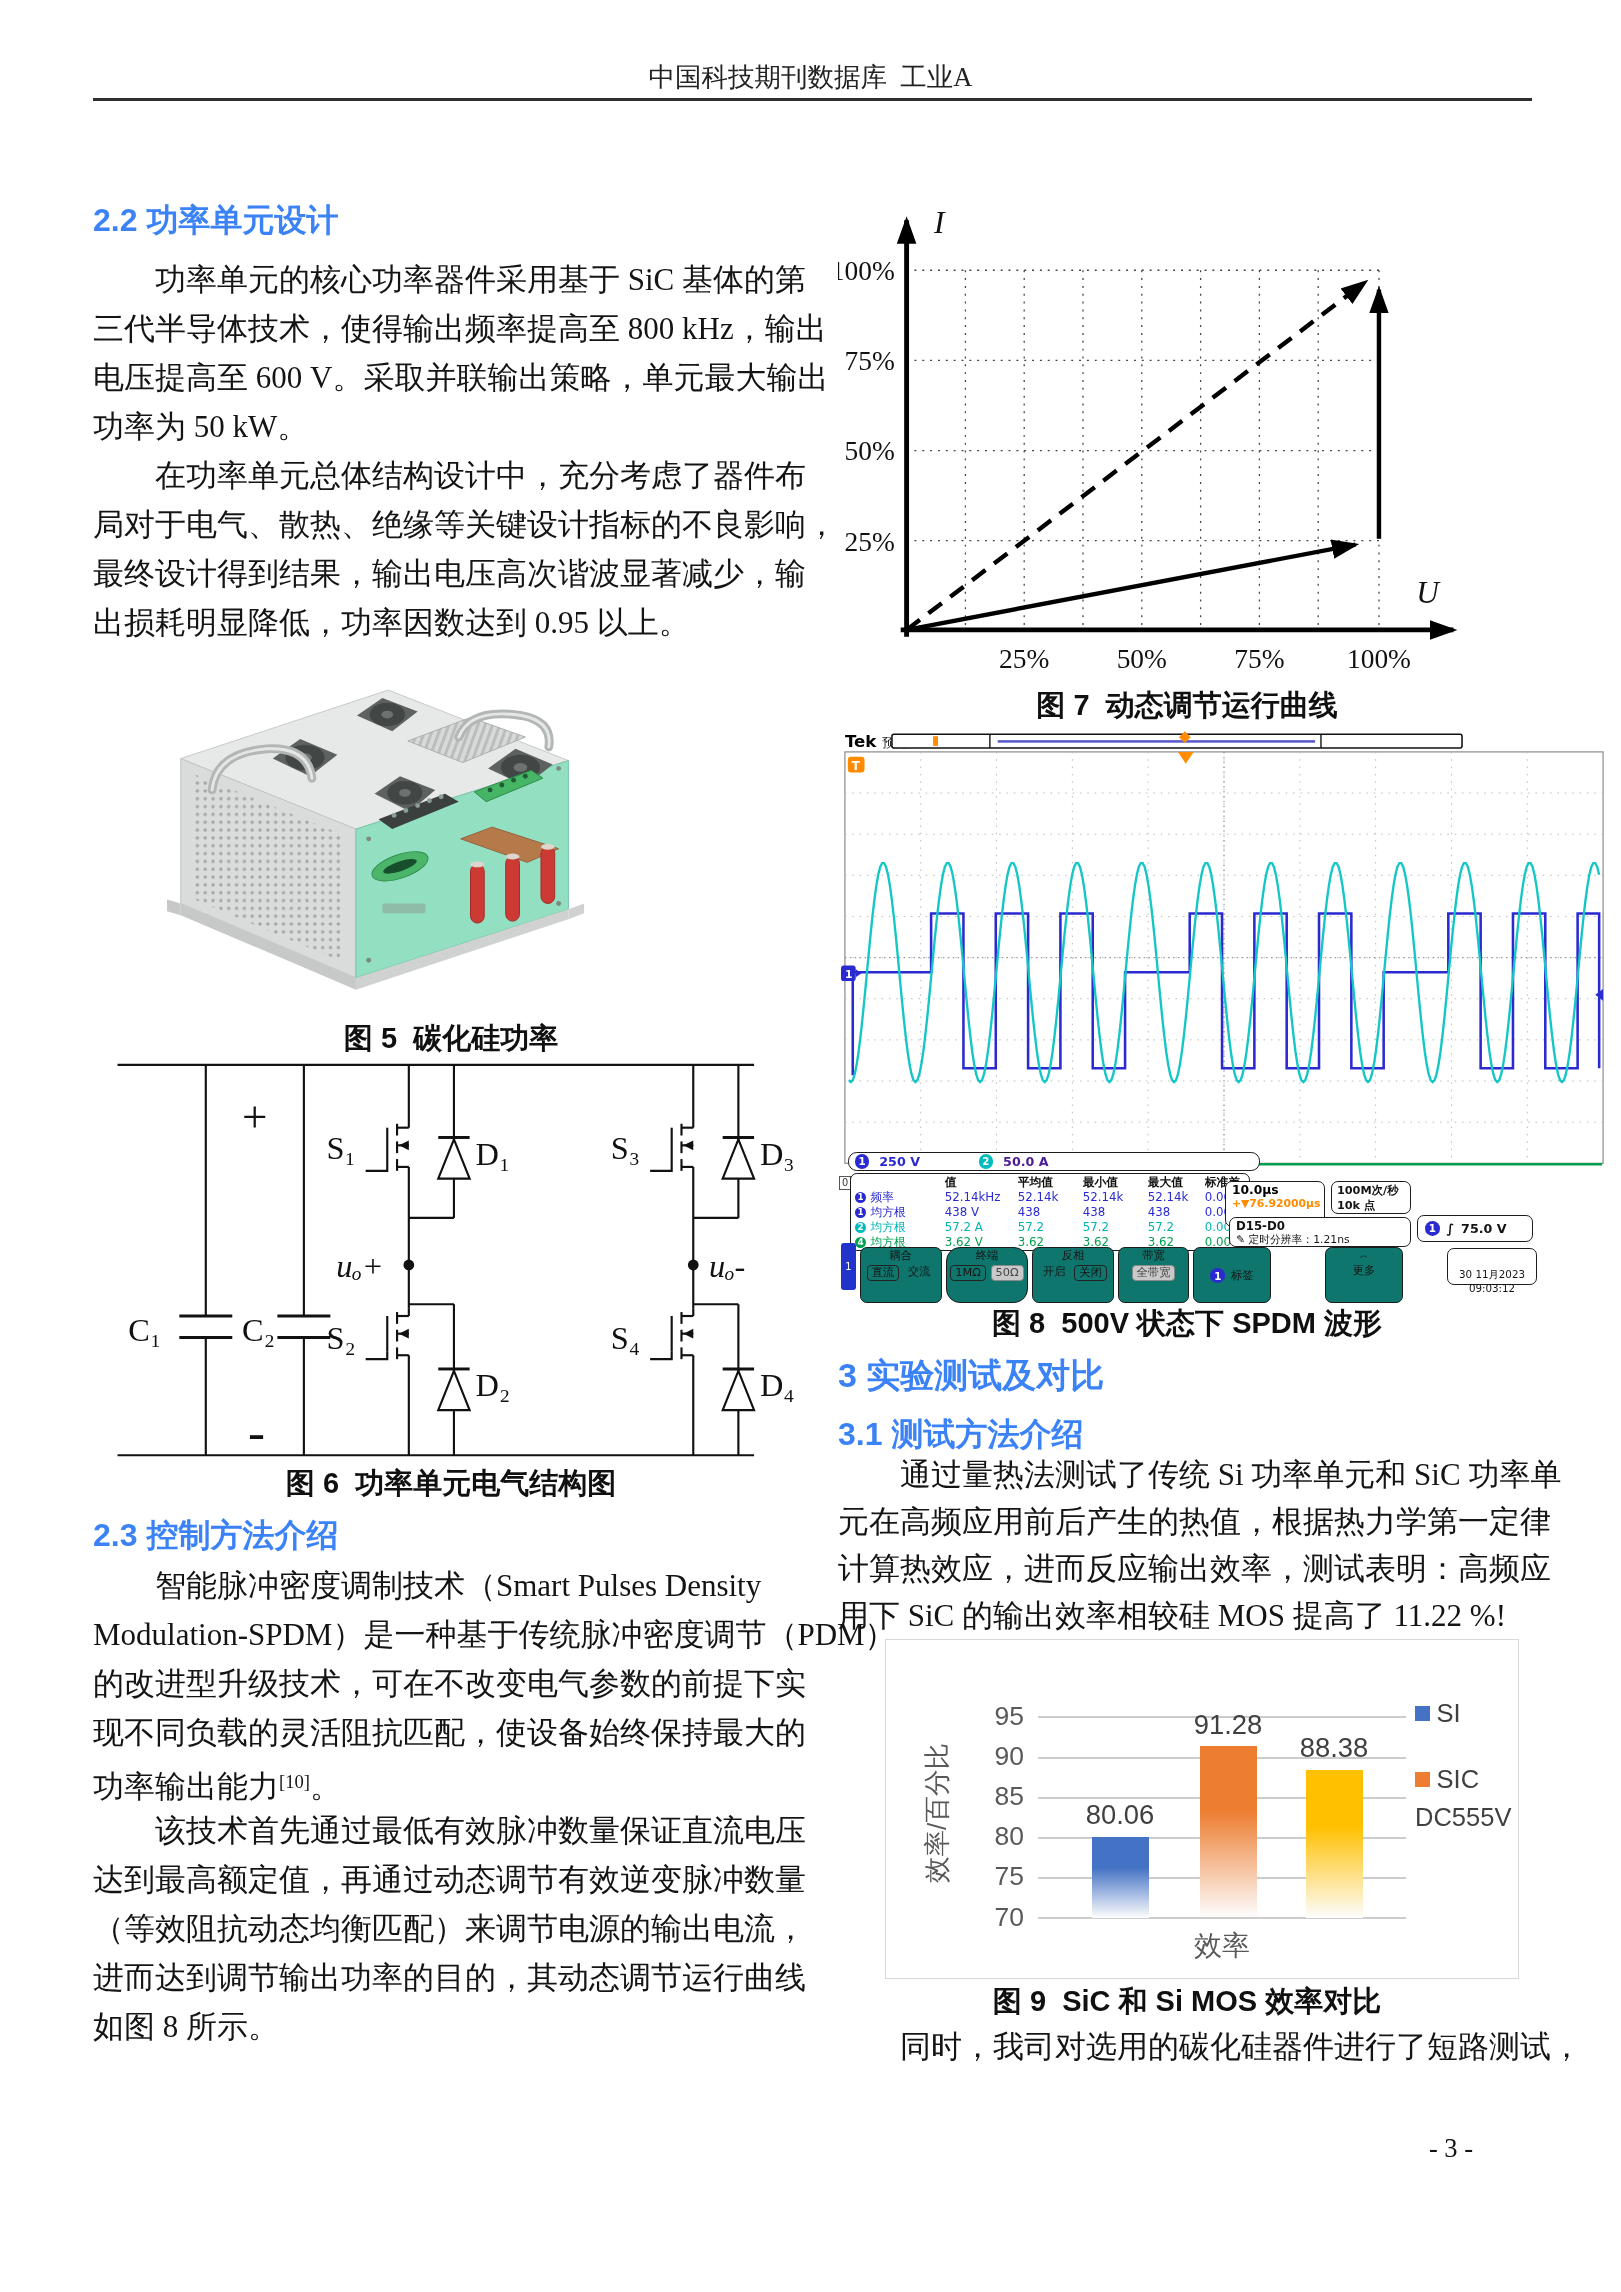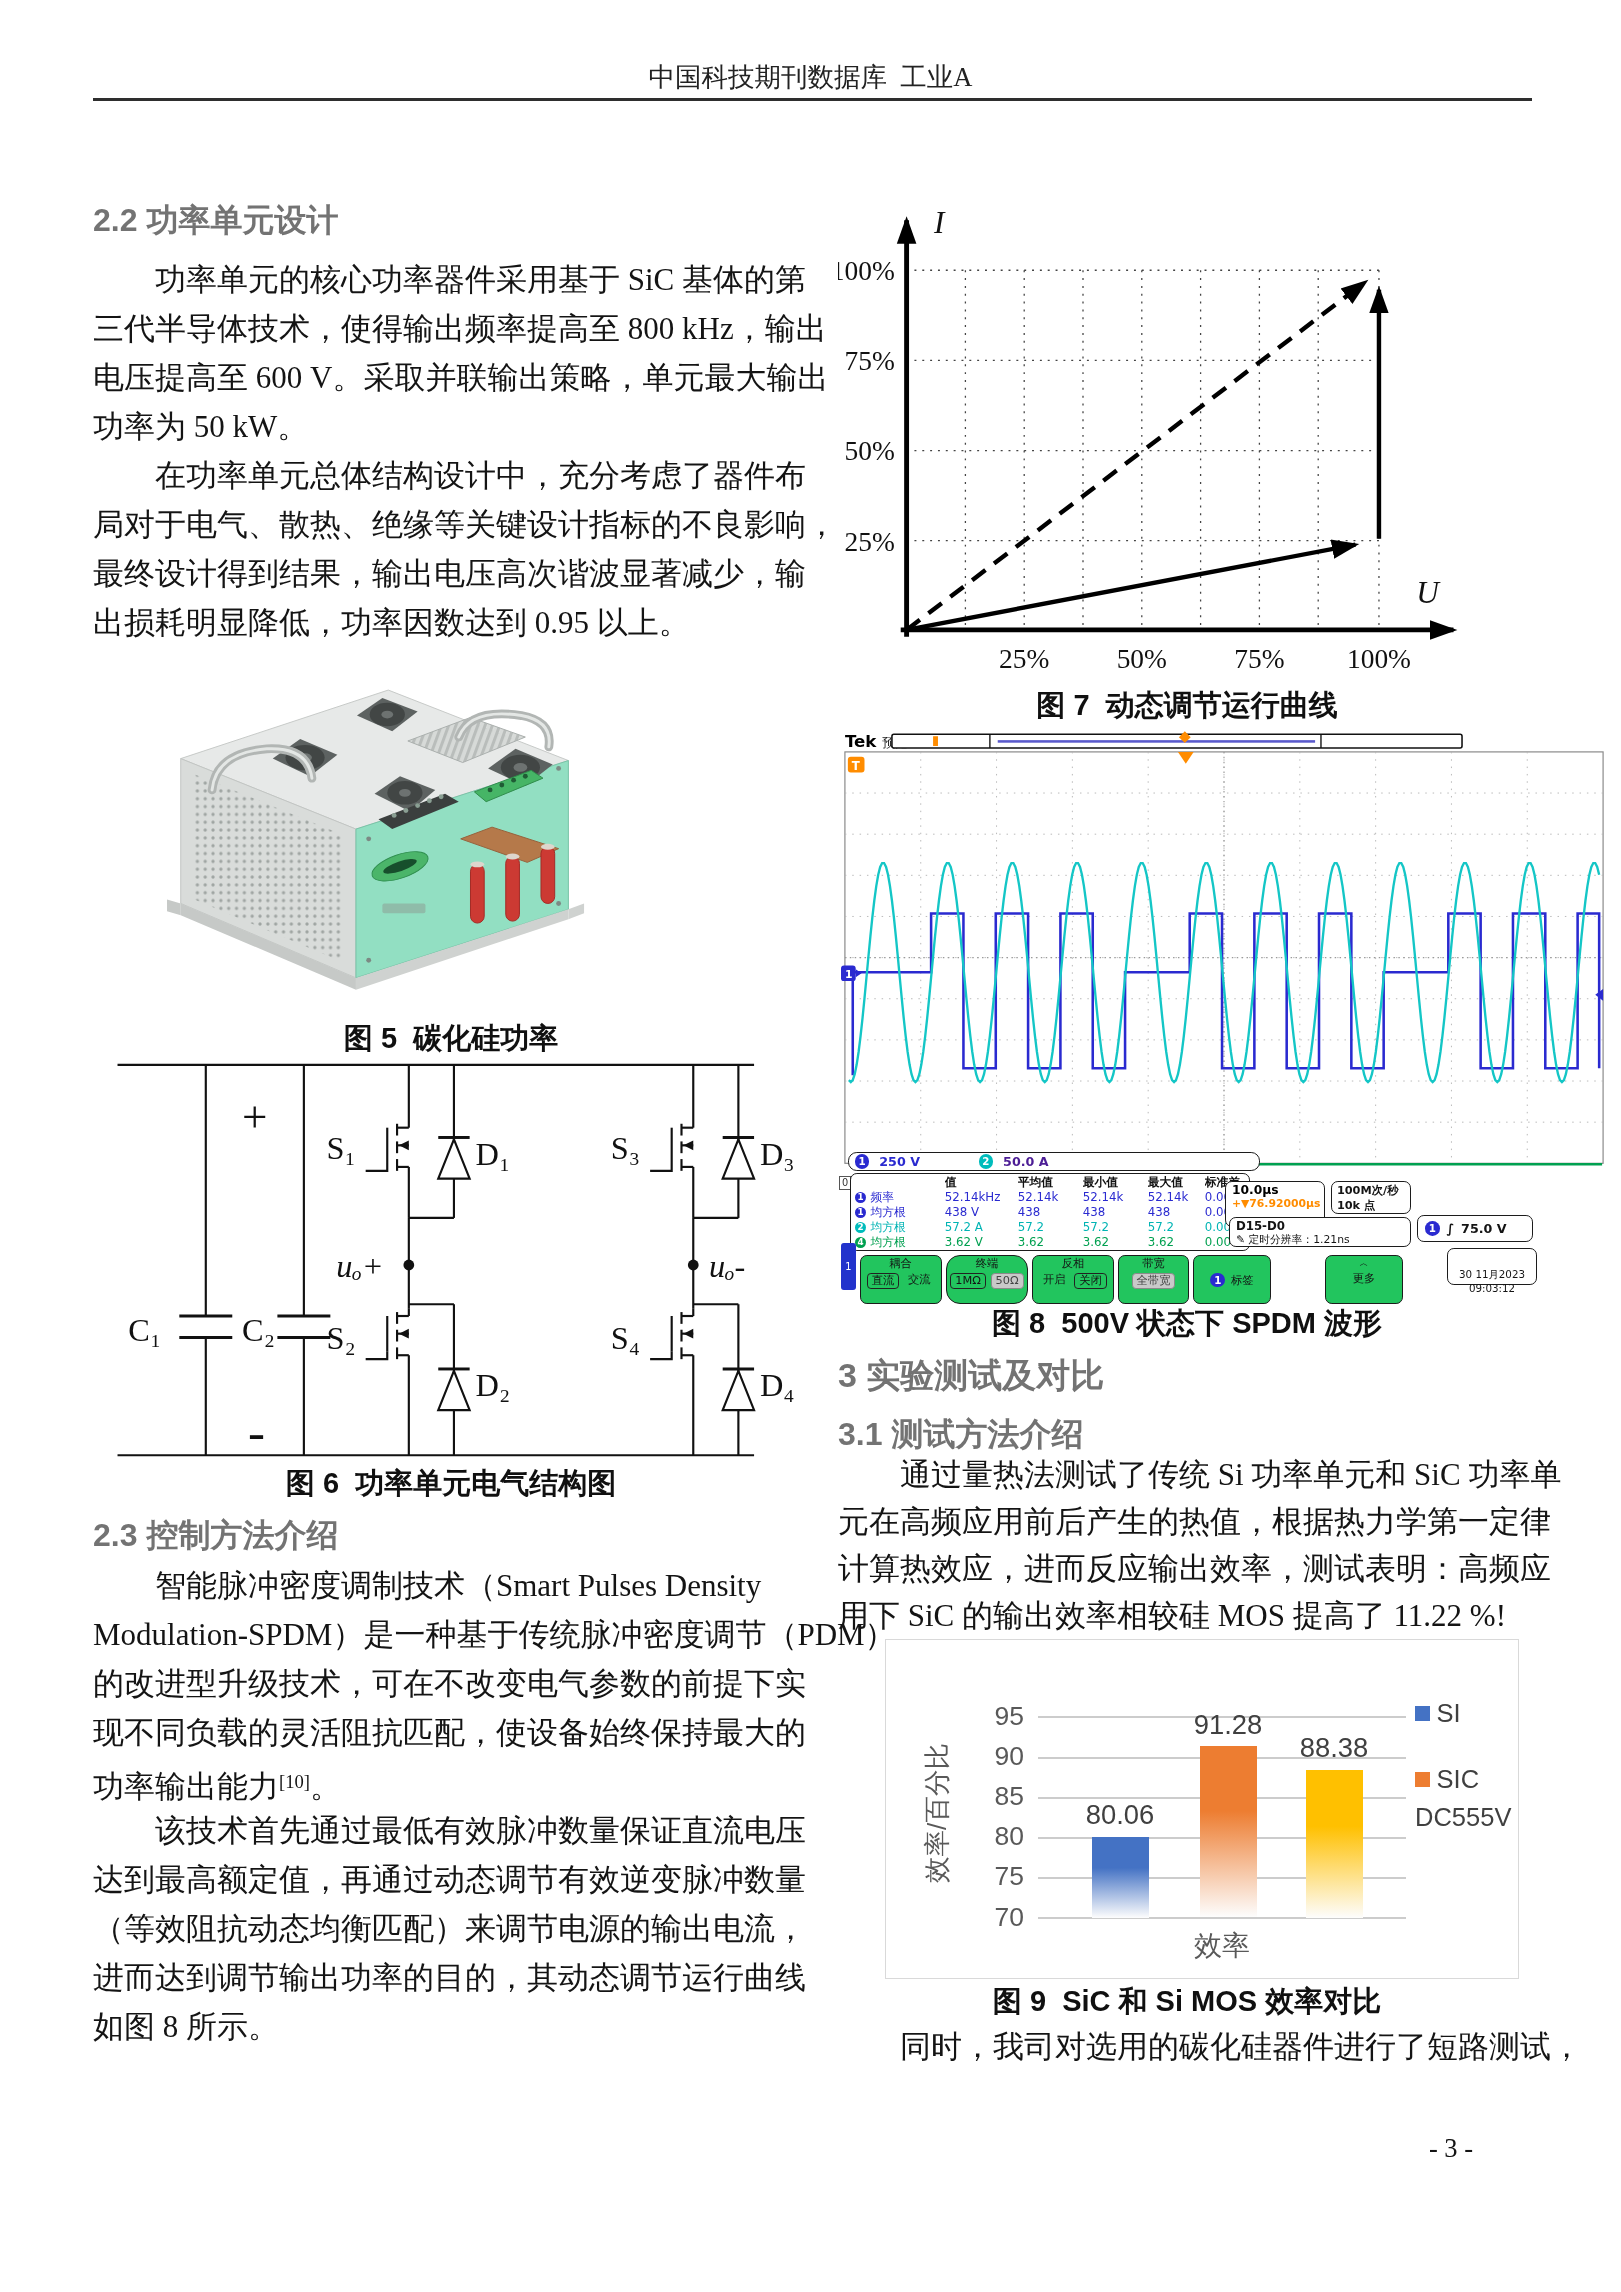--- a/index.html
+++ b/index.html
@@ -1,21 +1,21 @@
 <!DOCTYPE html>
 <html><head>
 <meta charset="utf-8">
 <style>
   html,body{margin:0;padding:0;background:#777;}
   .page{position:relative;width:1621px;height:2293px;background:#fff;overflow:hidden;
         font-family:"Liberation Serif","DejaVu Serif",serif;color:#141414;}
   .abs{position:absolute;}
   .hdr{top:59px;left:0;width:100%;text-align:center;font-size:26.5px;color:#222;white-space:pre;}
   .hdr-rule{top:98px;left:93px;width:1439px;height:2.9px;background:#2e2e2e;}
-  .h-sec{font-family:"Liberation Sans","DejaVu Sans",sans-serif;font-weight:700;font-size:32px;color:#737373;white-space:pre;}
+  .h-sec{font-family:"Liberation Sans","DejaVu Sans",sans-serif;font-weight:700;font-size:32px;color:#3b82f6;white-space:pre;}
   .h-sec3{font-size:34px;}
   .body-block{width:725px;}
   .tline{height:49px;line-height:49px;font-size:31px;white-space:pre;}
   .rlh .tline{height:47px;line-height:47px;}
   .cap{font-family:"Liberation Sans","DejaVu Sans",sans-serif;font-weight:700;font-size:29px;
        text-align:center;white-space:pre;color:#101010;}
   sup.ref{font-size:18.6px;vertical-align:8.8px;}
   .pagenum{font-size:26.5px;white-space:pre;}
 
   
@@ -35,22 +35,22 @@
   .c1{color:#2a2ad0;} .c2{color:#00b4b4;} .c4{color:#00a050;}
   .sc-name{display:flex;gap:3.9px;align-items:center;}
   .sc-panelA{left:384px;top:451px;width:100px;height:46px;padding:1px 5.9px;font-size:12.3px;}
   .sc-panelA .t1{font-weight:700;color:#000;}
   .sc-panelA .t2{color:#ff8c00;font-size:10.8px;font-weight:700;}
   .sc-panelB{left:490px;top:451px;width:80px;height:33px;padding:1px 4.9px;font-size:11.3px;font-weight:700;}
   .sc-panelC{left:388px;top:487px;width:182px;height:30px;padding:1px 5.9px;font-size:11.8px;}
   .sc-panelC .t1{font-weight:700;}
   .sc-panelC .t2{font-size:10.8px;}
   .sc-panelD{left:576px;top:485px;width:116px;height:26.5px;display:flex;align-items:center;gap:6.9px;padding:0 6.9px;font-size:12.7px;font-weight:700;}
-  .sc-group{position:absolute;top:517px;height:49px;background:#22c55e;border:1.6px solid #1c1c1c;border-radius:6.9px;
-            box-sizing:border-box;font-size:11.3px;text-align:center;padding-top:1px;margin-top:8px;}
+  .sc-group{position:absolute;top:517px;height:56px;background:#0f766e;border:1.6px solid #1c1c1c;border-radius:6.9px;
+            box-sizing:border-box;font-size:11.3px;text-align:center;padding-top:1px;}
   .sc-glabel{height:13.7px;line-height:13.7px;}
   .sc-opts{display:flex;justify-content:center;gap:4.9px;margin-top:2px;}
   .sc-opt{padding:0 3.9px;height:14.7px;line-height:14.7px;}
   .boxed{border:1.4px solid #222;border-radius:3.9px;}
   .dim{background:#c9c9c9;border-color:#8a8a8a;color:#444;}
   .sc-tab1{position:absolute;left:0;top:513px;width:14.7px;height:47px;background:#2233cc;border-radius:2.9px;
            color:#fff;font-size:9.8px;display:flex;align-items:center;justify-content:center;}
   .sc-zero{position:absolute;left:-2px;top:446px;font-size:9.8px;border:1px solid #555;background:#fff;padding:0 2px;line-height:11.8px;color:#333;}
 
   

